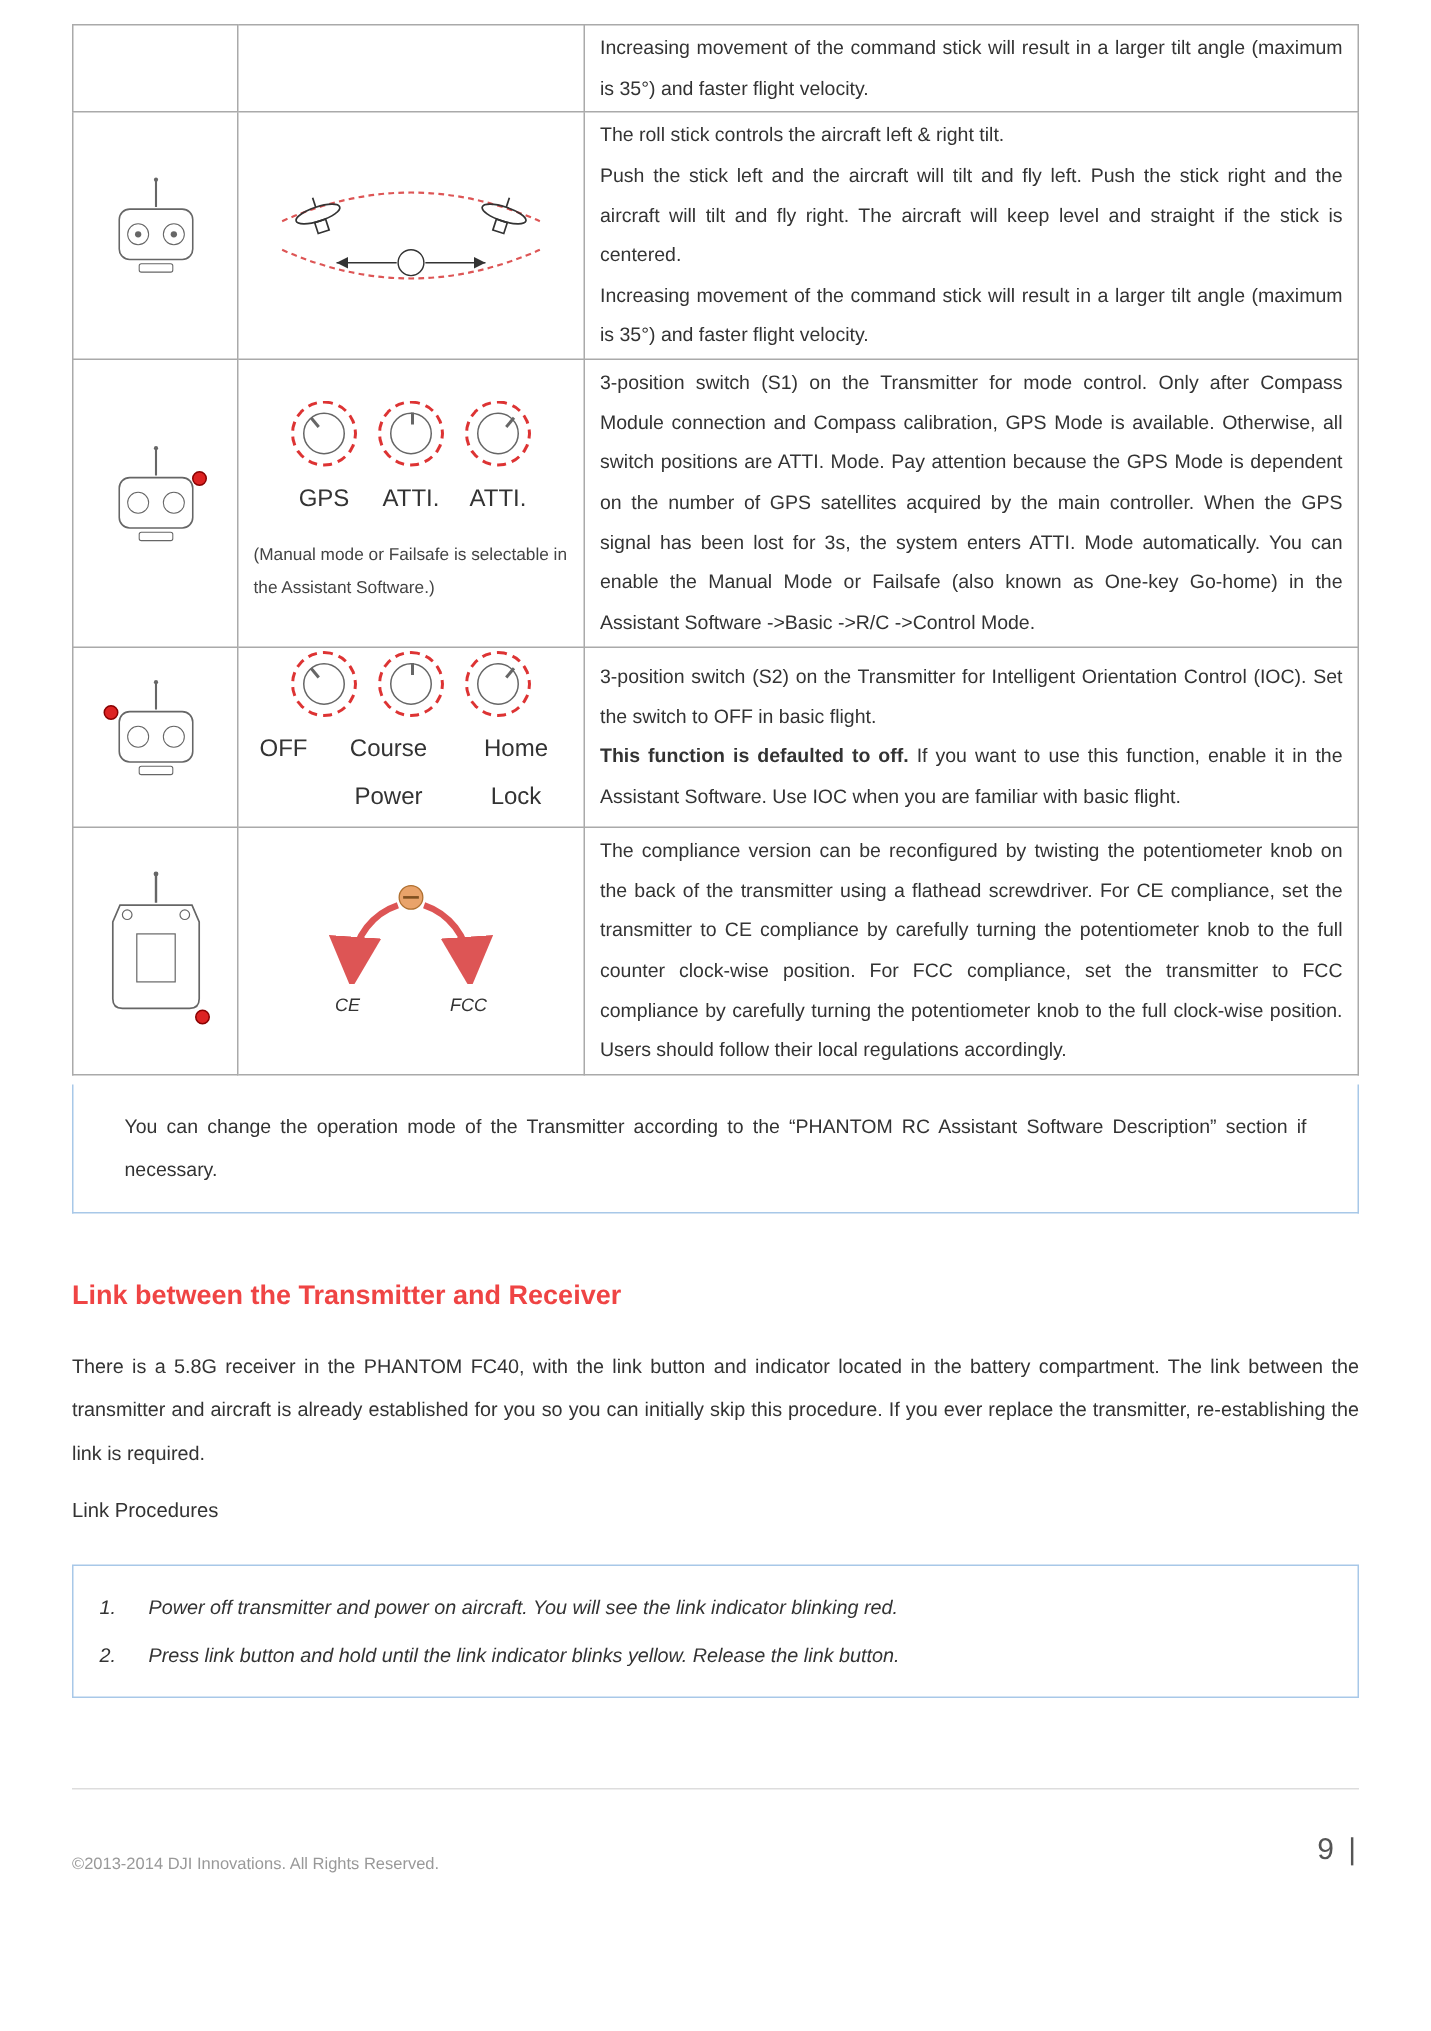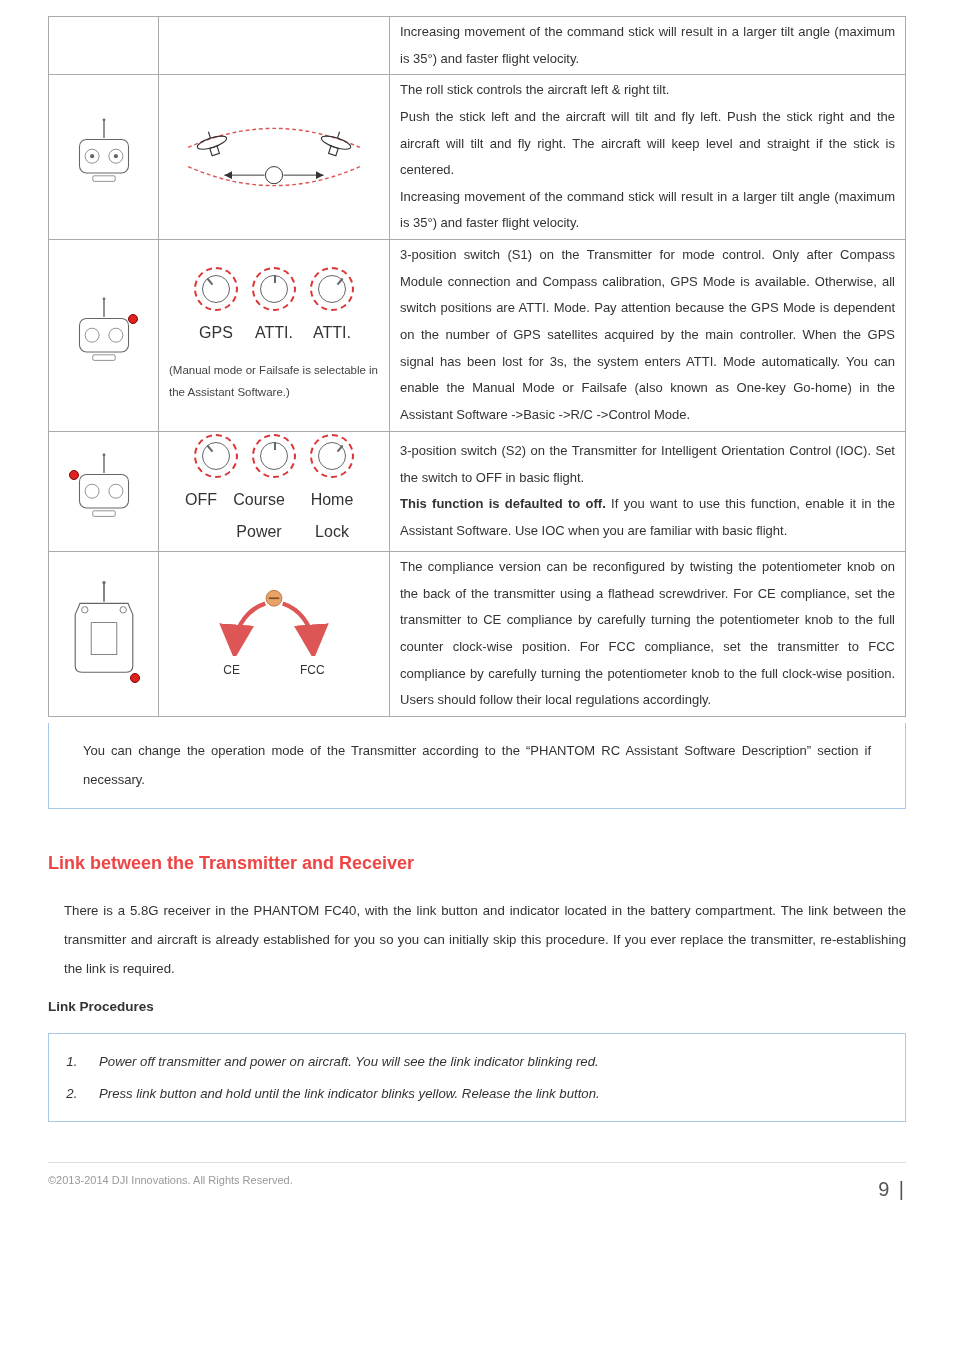--- a/index.html
+++ b/index.html
@@ -48,36 +48,36 @@
     text-align: justify;
     font-size: 13px;
     line-height: 2.2;
   }
   h2.section {
     font-size: 18px;
     font-weight: bold;
     color: #ef4444;
     margin: 36px 0 14px 0;
   }
-  p.body { text-align: justify; line-height: 2.2; margin: 0 0 8px 16px;}
-  .sub { font-weight: bold; font-size: 13.5px; margin: 10px 0 12px 0;}
+  p.body { text-align: justify; line-height: 2.2; margin: 0 0 8px 0;}
+  .sub { font-weight: normal; font-size: 13.5px; margin: 10px 0 22px 0;}
   .steps-box {
     border: 1px solid #a8c8e8;
     padding: 12px 20px 12px 14px;
     font-style: italic;
   }
   .steps-box ol { margin:0; padding-left: 18px;}
   .steps-box li { padding-left: 18px; line-height:2.4;}
   .footer {
-    margin-top: 40px;
+    margin-top: 60px;
     border-top: 1px solid #ddd;
-    padding-top: 6px;
+    padding-top: 20px;
     display:flex;
     justify-content: space-between;
-    align-items:flex-start;
+    align-items:flex-end;
     font-size: 11px;
     color: #999;
   }
   .footer .pg { font-size: 20px; color:#555; letter-spacing:2px;}
   .bold-inline { font-weight: bold; }
   .red-dot { position:absolute; width:10px; height:10px; background:#d22; border:1px solid #800; border-radius:50%;}
 </style>
 </head>
 <body>
 
@@ -204,21 +204,21 @@
               <div class="dial-inner">
                 <div class="dial-tick" style="transform:rotate(0deg);"></div>
               </div>
             </div>
         <div class="dial">
               <div class="dial-inner">
                 <div class="dial-tick" style="transform:rotate(40deg);"></div>
               </div>
             </div>
       </div>
-      <div class="dial-label-row" style="gap:0;justify-content:center;">
+      <div class="dial-label-row" style="gap:12px;justify-content:center;">
         <span style="width:40px;">OFF</span>
         <span style="width:76px;">Course Power</span>
         <span style="width:70px;">Home Lock</span>
       </div>
     </td>
     <td class="col-desc">
       <span>3-position switch (S2) on the Transmitter for Intelligent Orientation Control (IOC). Set the switch to OFF in basic flight.</span><br>
       <span class="bold-inline">This function is defaulted to off.</span><span> If you want to use this function, enable it in the Assistant Software. Use IOC when you are familiar with basic flight.</span>
     </td>
   </tr>
@@ -230,21 +230,21 @@
           <line x1="50" y1="2" x2="50" y2="26" stroke="#666" stroke-width="2"></line>
               <circle cx="50" cy="2" r="2" fill="#666"></circle>
           <path d="M20 28 L80 28 L86 42 L86 106 Q86 114 78 114 L22 114 Q14 114 14 106 L14 42 Z" fill="none" stroke="#666" stroke-width="1.4"></path>
           <rect x="34" y="52" width="32" height="40" fill="none" stroke="#666"></rect>
           <circle cx="26" cy="36" r="4" fill="none" stroke="#666"></circle>
           <circle cx="74" cy="36" r="4" fill="none" stroke="#666"></circle>
         </svg>
         <span class="red-dot" style="bottom:6px; right:8px;"></span>
       </div>
     </td>
-    <td class="col-diag" style="text-align:right;">
+    <td class="col-diag" style="text-align:right;font-style:italic;">
       <div class="knob-arc">
         <svg viewBox="0 0 160 80">
           <defs>
             <marker id="ah" markerWidth="8" markerHeight="8" refX="4" refY="4" orient="auto">
                   <path d="M0,0 L8,4 L0,8 Z" fill="#d55"></path>
                 </marker>
           </defs>
           <circle cx="80" cy="14" r="9" fill="#e9a36a" stroke="#b07030"></circle>
           <line x1="74" y1="14" x2="86" y2="14" stroke="#805020" stroke-width="2"></line>
           <path d="M70 20 A50 50 0 0 0 36 64" fill="none" stroke="#d55" stroke-width="5" marker-end="url(#ah)"></path>

